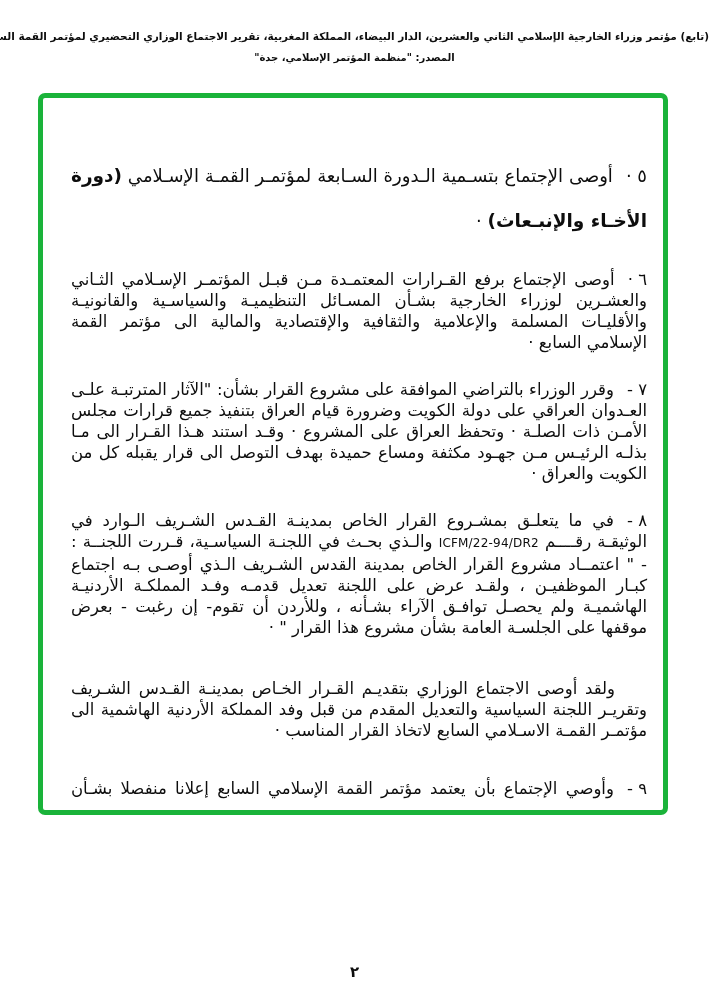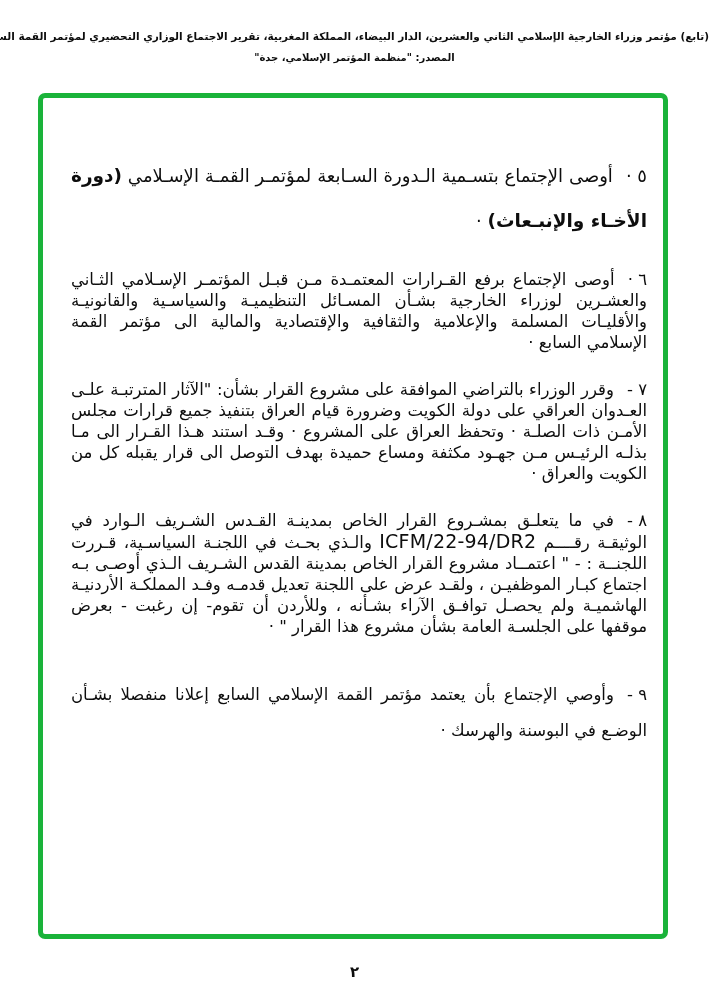--- a/index.html
+++ b/index.html
@@ -29,21 +29,21 @@
   .header-line2 {
     font-size: 10px;
     font-weight: bold;
     margin-top: 10px;
   }
   .frame {
     position: absolute;
     left: 38px;
     top: 93px;
     width: 630px;
-    height: 846px;
+    height: 722px;
     box-sizing: border-box;
     border: 5px solid #1ab33a;
     border-radius: 7px;
     padding: 55px 16px 18px 28px;
     direction: rtl;
     overflow: hidden;
     background: #ffffff;
   }
   .para {
     direction: rtl;
@@ -73,21 +73,21 @@
     text-indent: 32px;
     margin-bottom: 30px;
   }
   .para-9 {
     line-height: 36px;
     margin-bottom: 0;
   }
   .latin-code {
     direction: ltr;
     unicode-bidi: embed;
-    font-size: 19px;
+    font-size: 12px;
     letter-spacing: 0.2px;
   }
   .page-number {
     position: absolute;
     top: 963px;
     left: 0;
     width: 100%;
     text-align: center;
     font-size: 15px;
     font-weight: bold;
@@ -112,20 +112,23 @@
   </p>
 
   <p class="para">
     <span class="marker">٧ -</span><span>وقرر الوزراء بالتراضي الموافقة على مشروع القرار بشأن: "الآثار المترتبـة علـى العـدوان العراقي على دولة الكويت وضرورة قيام العراق بتنفيذ جميع قرارات مجلس الأمـن ذات الصلـة · وتحفظ العراق على المشروع · وقـد استند هـذا القـرار الى مـا بذلـه الرئيـس مـن جهـود مكثفة ومساع حميدة بهدف التوصل الى قرار يقبله كل من الكويت والعراق ·</span>
   </p>
 
   <p class="para para-8">
     <span class="marker">٨ -</span><span>في ما يتعلـق بمشـروع القرار الخاص بمدينـة القـدس الشـريف الـوارد في الوثيقـة رقــــم </span><span class="latin-code">ICFM/22-94/DR2</span><span> والـذي بحـث في اللجنـة السياسـية، قـررت اللجنــة : - " اعتمــاد مشروع القرار الخاص بمدينة القدس الشـريف الـذي أوصـى بـه اجتماع كبـار الموظفيـن ، ولقـد عرض على اللجنة تعديل قدمـه وفـد المملكـة الأردنيـة الهاشميـة ولم يحصـل توافـق الآراء بشـأنه ، وللأردن أن تقوم- إن رغبت - بعرض موقفها على الجلسـة العامة بشأن مشروع هذا القرار " ·</span>
   </p>
 
+  <p class="para para-continuation">
+    <span>ولقد أوصى الاجتماع الوزاري  بتقديـم القـرار الخـاص بمدينـة القـدس الشـريف وتقريـر اللجنة السياسية والتعديل المقدم من قبل وفد المملكة الأردنية الهاشمية الى مؤتمـر القمـة الاسـلامي السابع لاتخاذ القرار المناسب ·</span>
+  </p>
 
   <p class="para para-9">
     <span class="marker">٩ -</span><span>وأوصي الإجتماع بأن يعتمد مؤتمر القمة الإسلامي السابع إعلانا منفصلا بشـأن الوضـع في البوسنة والهرسك ·</span>
   </p>
 
 </div>
 
 <div class="page-number">٢</div>
 
 </body></html>

